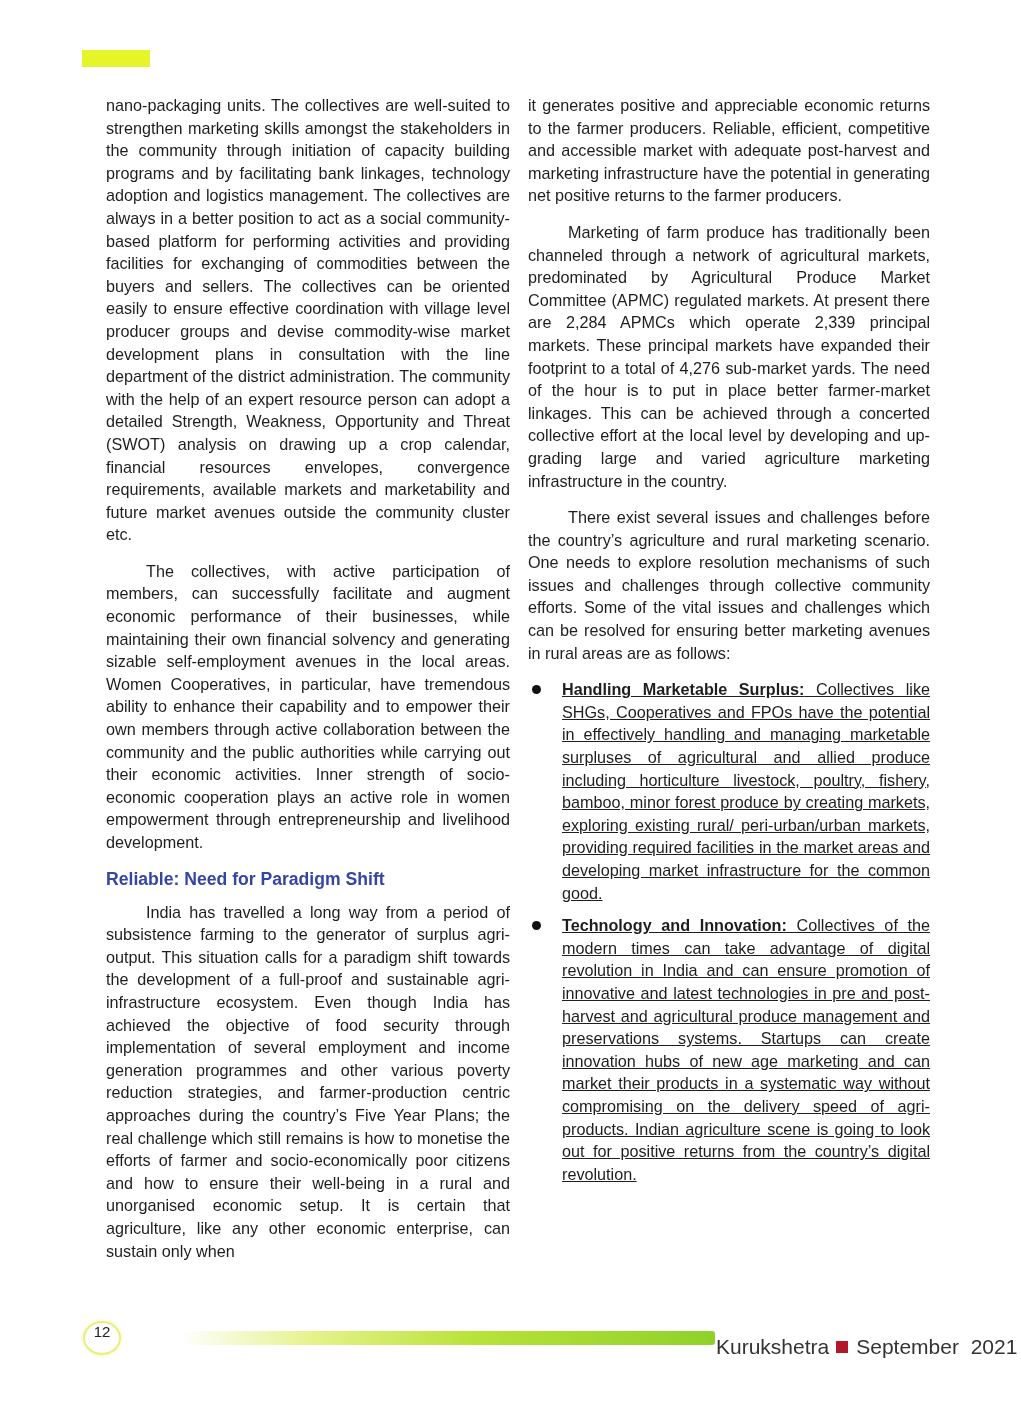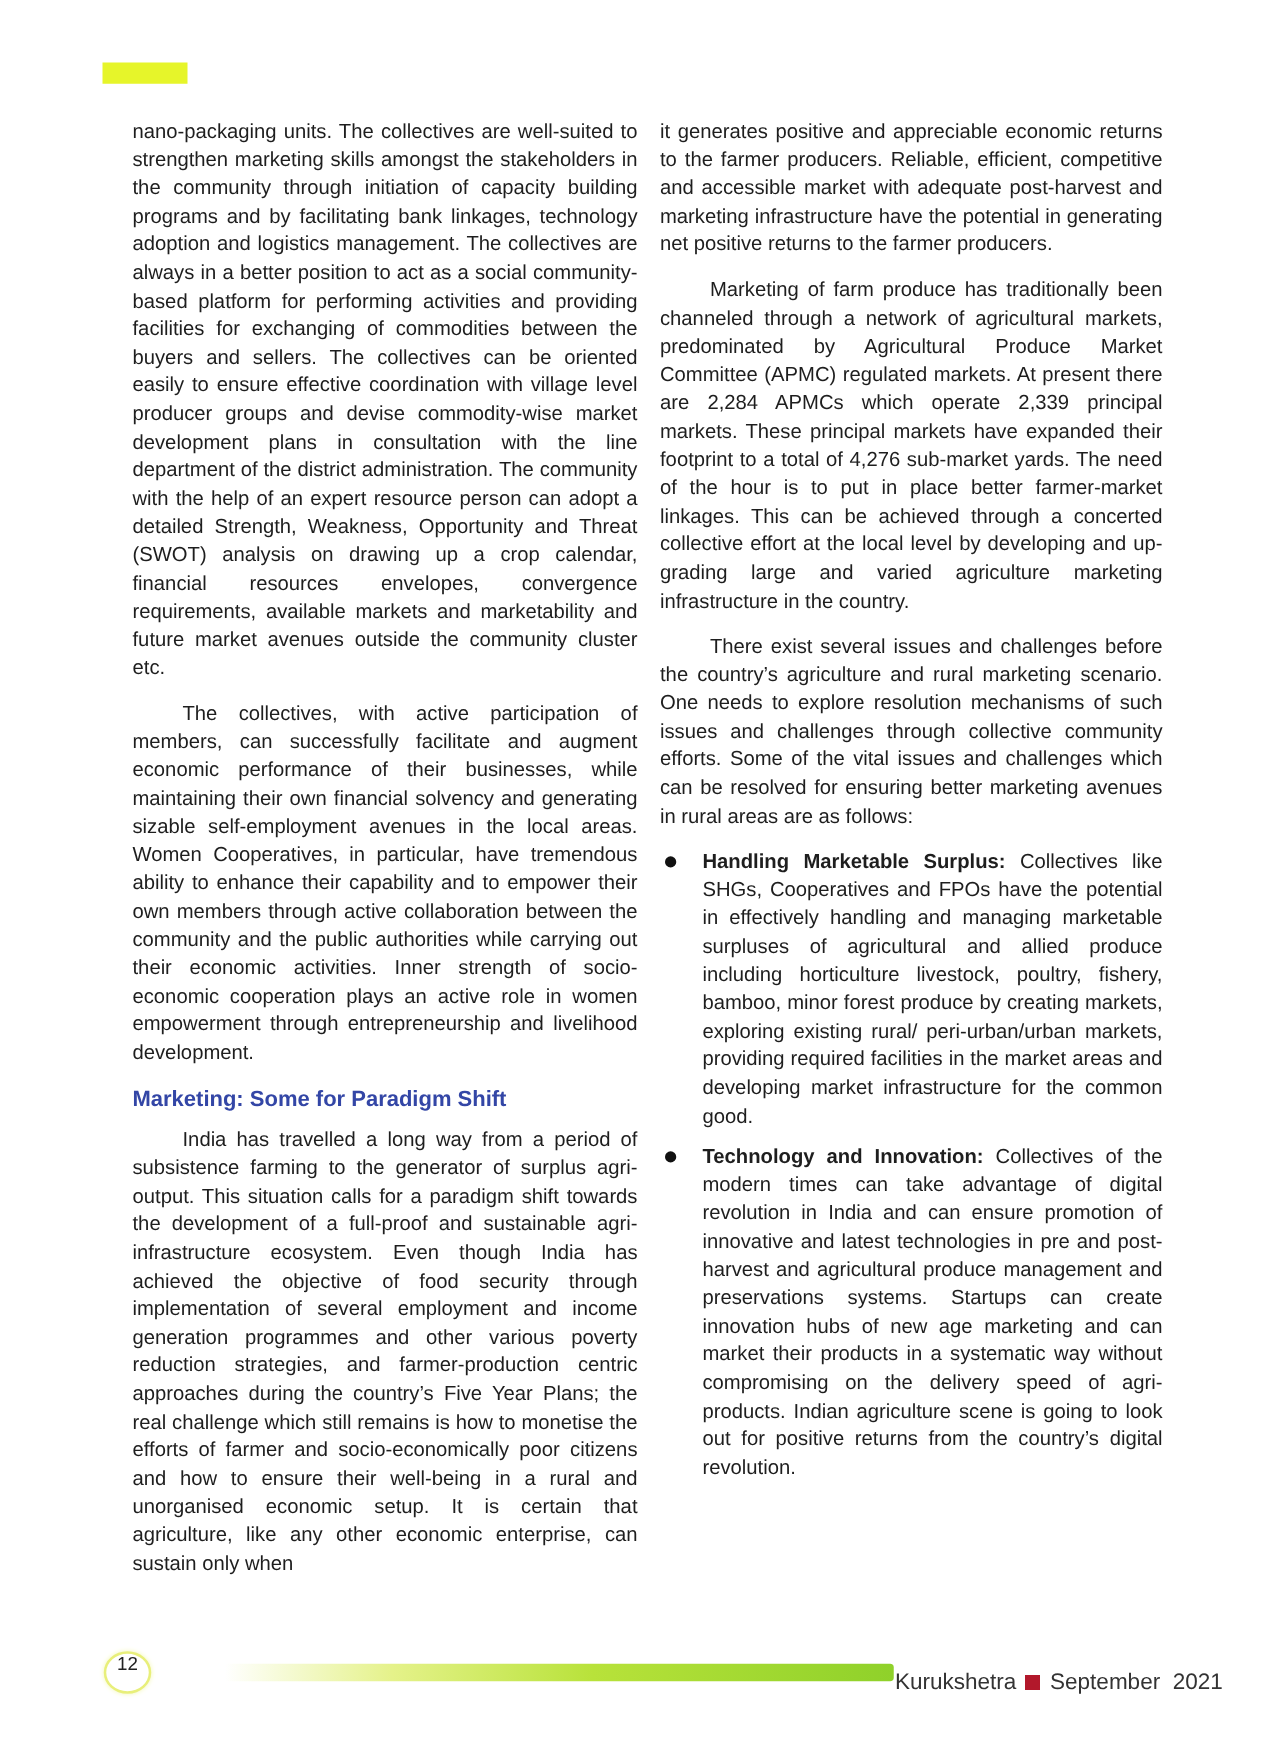--- a/index.html
+++ b/index.html
@@ -17,49 +17,49 @@
   }
   .col.left { left: 106px; }
   .col.right { left: 528px; width: 402px; }
   .col p { margin: 0 0 14px 0; }
   .col p.indent { text-indent: 40px; }
   .col p.noindent { text-indent: 0; }
   .heading {
     color: #3346a6; font-weight: bold; font-size: 17.6px; line-height: 23px;
     margin: 0 0 10px 0; text-align: left;
   }
-  .bullets { list-style: none; margin: 0; padding: 0; }
+  .bullets { list-style: none; margin: 0; padding: 0; text-decoration: underline; }
   .bullets li { position: relative; padding-left: 34px; margin-bottom: 10px; }
   .bullets li .dot {
     position: absolute; left: 4px; top: 7px; width: 9px; height: 9px; border-radius: 50%; background: #111;
   }
   .bullets li b { font-weight: bold; }
   .footer-num {
     position: absolute; left: 83px; top: 1321px; width: 34px; height: 30px; border-radius: 50%;
     border: 2px solid #e8ef7a; background: #fff; display: flex; align-items: flex-start; justify-content: center;
     font-size: 15px; color: #222; box-shadow: 0 0 4px #f3f7b5;
   }
   .footer-bar {
     position: absolute; left: 180px; top: 1331px; width: 535px; height: 14px; border-radius: 0 3px 3px 0;
     background: linear-gradient(to right, rgba(240,248,200,0) 0%, #e5f28a 25%, #b8e23a 55%, #8fd12a 100%);
   }
   .footer-text {
-    position: absolute; left: 716px; top: 1335px; font-size: 18px; color: #333; display: flex; align-items: center;
+    position: absolute; left: 716px; top: 1335px; font-size: 21px; color: #333; display: flex; align-items: center;
   }
   .footer-text .sq { display: inline-block; width: 12px; height: 12px; background: #b2182b; margin: 0 8px 0 7px; }
 </style>
 </head>
 <body>
 
 <div class="top-mark"></div>
 
 <div class="col left">
   <p class="noindent">nano-packaging units. The collectives are well-suited to strengthen marketing skills amongst the stakeholders in the community through initiation of capacity building programs and by facilitating bank linkages, technology adoption and logistics management. The collectives are always in a better position to act as a social community-based platform for performing activities and providing facilities for exchanging of commodities between the buyers and sellers. The collectives can be oriented easily to ensure effective coordination with village level producer groups and devise commodity-wise market development plans in consultation with the line department of the district administration. The community with the help of an expert resource person can adopt a detailed Strength, Weakness, Opportunity and Threat (SWOT) analysis on drawing up a crop calendar, financial resources envelopes, convergence requirements, available markets and marketability and future market avenues outside the community cluster etc.</p>
   <p class="indent">The collectives, with active participation of members, can successfully facilitate and augment economic performance of their businesses, while maintaining their own financial solvency and generating sizable self-employment avenues in the local areas. Women Cooperatives, in particular, have tremendous ability to enhance their capability and to empower their own members through active collaboration between the community and the public authorities while carrying out their economic activities. Inner strength of socio-economic cooperation plays an active role in women empowerment through entrepreneurship and livelihood development.</p>
-  <div class="heading">Marketing: Some for Paradigm Shift</div>
+  <div class="heading">Reliable: Need for Paradigm Shift</div>
   <p class="indent">India has travelled a long way from a period of subsistence farming to the generator of surplus agri-output. This situation calls for a paradigm shift towards the development of a full-proof and sustainable agri-infrastructure ecosystem. Even though India has achieved the objective of food security through implementation of several employment and income generation programmes and other various poverty reduction strategies, and farmer-production centric approaches during the country’s Five Year Plans; the real challenge which still remains is how to monetise the efforts of farmer and socio-economically poor citizens and how to ensure their well-being in a rural and unorganised economic setup. It is certain that agriculture, like any other economic enterprise, can sustain only when</p>
 </div>
 
 <div class="col right">
   <p class="noindent">it generates positive and appreciable economic returns to the farmer producers. Reliable, efficient, competitive and accessible market with adequate post-harvest and marketing infrastructure have the potential in generating net positive returns to the farmer producers.</p>
   <p class="indent">Marketing of farm produce has traditionally been channeled through a network of agricultural markets, predominated by Agricultural Produce Market Committee (APMC) regulated markets. At present there are 2,284 APMCs which operate 2,339 principal markets. These principal markets have expanded their footprint to a total of 4,276 sub-market yards. The need of the hour is to put in place better farmer-market linkages. This can be achieved through a concerted collective effort at the local level by developing and up-grading large and varied agriculture marketing infrastructure in the country.</p>
   <p class="indent">There exist several issues and challenges before the country’s agriculture and rural marketing scenario. One needs to explore resolution mechanisms of such issues and challenges through collective community efforts. Some of the vital issues and challenges which can be resolved for ensuring better marketing avenues in rural areas are as follows:</p>
   <ul class="bullets">
     <li>
       <span class="dot"></span>

